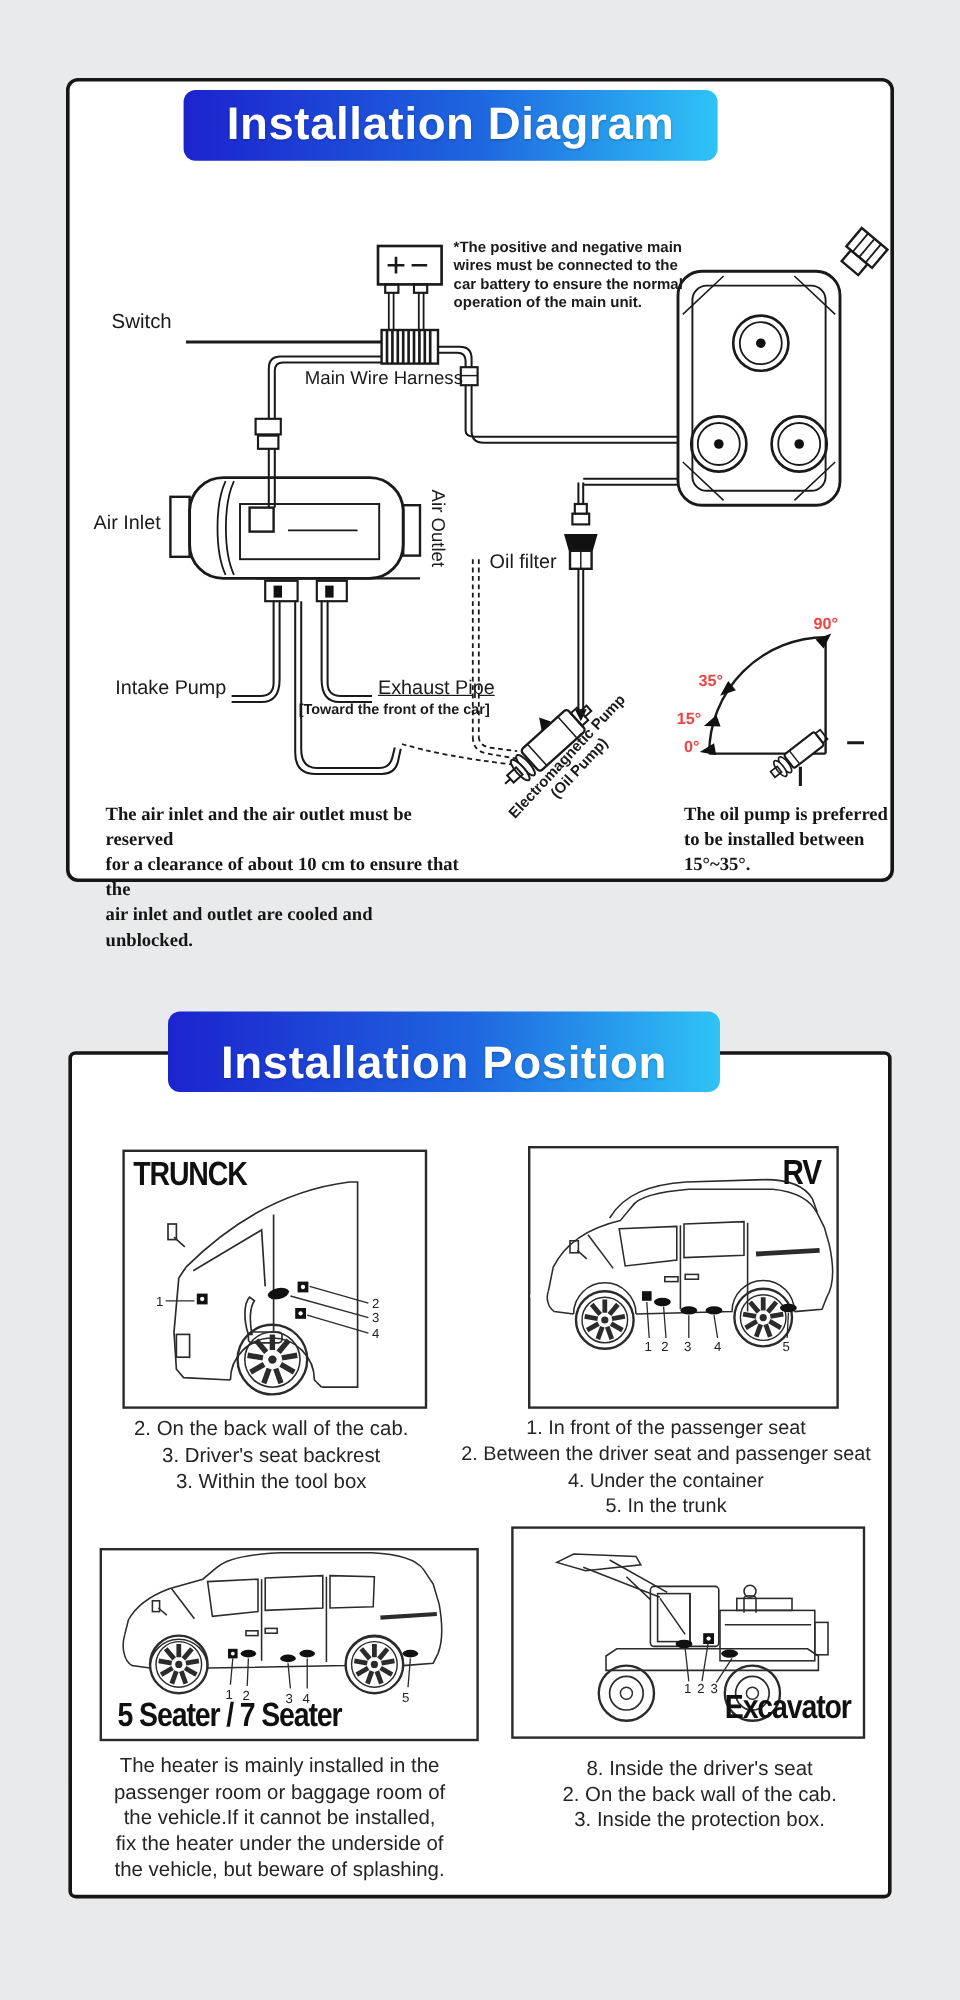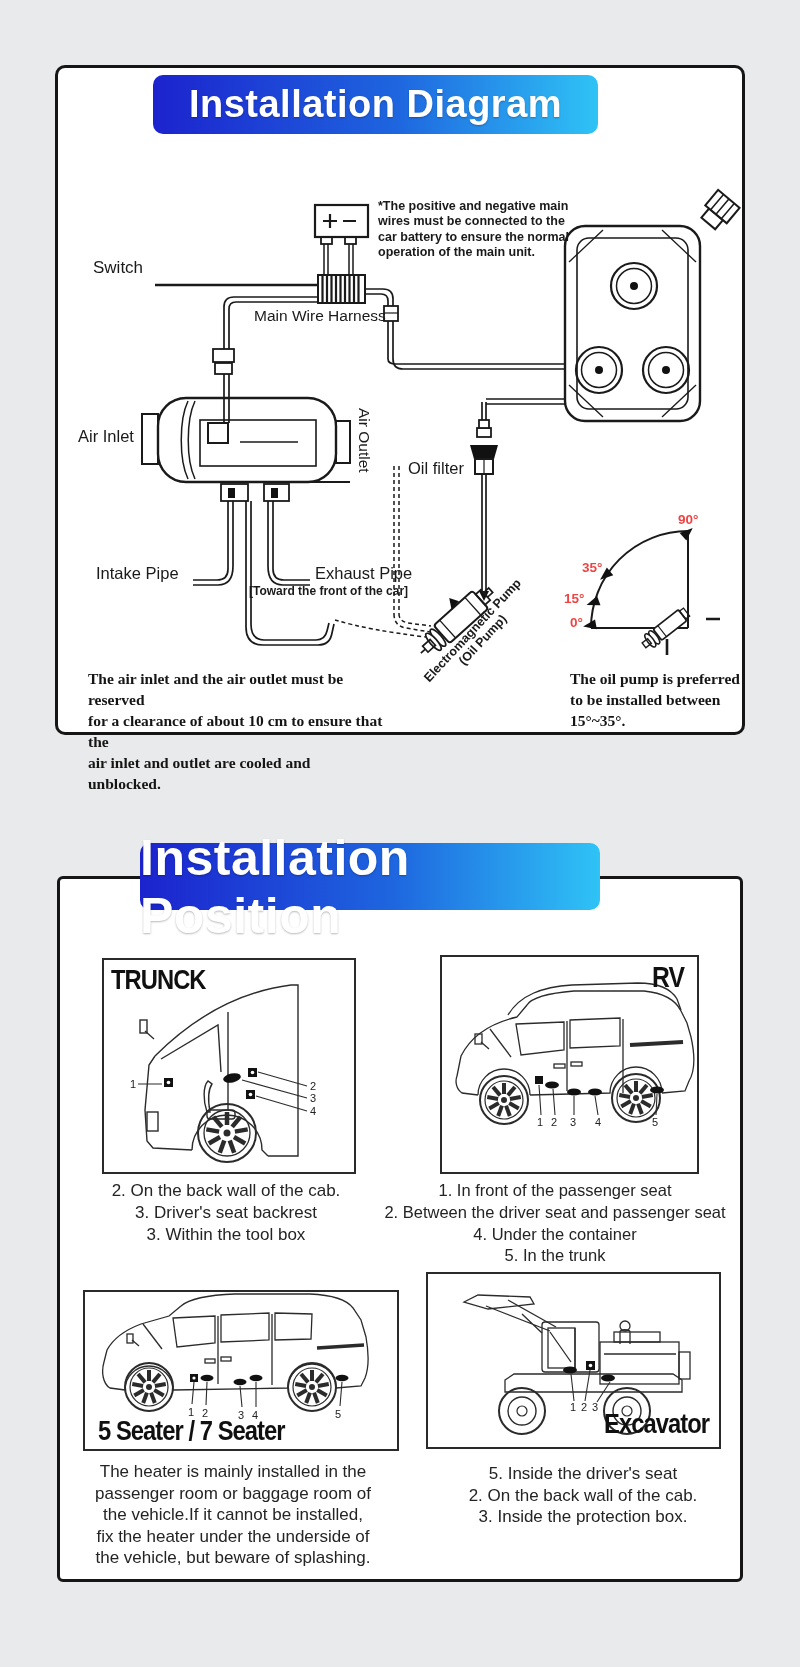--- a/index.html
+++ b/index.html
@@ -171,43 +171,43 @@
 
     <div class="lbl pre" style="left:320px;top:131px;width:192px;font-size:12.5px;line-height:15.3px;font-weight:600;">*The positive and negative main
 wires must be connected to the
 car battery to ensure the normal
 operation of the main unit.</div>
     <div class="lbl" style="left:35px;top:190px;font-size:17px;">Switch</div>
     <div class="lbl" style="left:196px;top:239px;font-size:15.5px;">Main Wire Harness</div>
     <div class="lbl" style="left:20px;top:359px;font-size:16.5px;">Air Inlet</div>
     <div class="lbl" style="left:315px;top:340px;font-size:15.5px;transform:rotate(90deg);transform-origin:0 0;">Air Outlet</div>
     <div class="lbl" style="left:350px;top:391px;font-size:16.5px;">Oil filter</div>
-    <div class="lbl" style="left:38px;top:496px;font-size:16.5px;">Intake Pipe</div>
-    <div class="lbl" style="left:257px;top:496px;font-size:16.5px;">Exhaust Pipe</div>
+    <div class="lbl" style="left:38px;top:496px;font-size:16.5px;">Intake Pump</div>
+    <div class="lbl" style="left:257px;top:496px;font-size:16.5px;text-decoration:underline;">Exhaust Pipe</div>
     <div class="lbl" style="left:191px;top:516px;width:148px;font-size:12px;font-weight:600;text-align:center;">[Toward the front of the car]</div>
     <div class="lbl" style="left:340px;top:554px;width:160px;font-size:12.5px;font-weight:600;line-height:13.5px;text-align:center;transform:rotate(-47deg);">
       <div>Electromagnetic Pump</div>
       <div>(Oil Pump)</div>
     </div>
     <div class="ang" style="left:620px;top:444px;">90°</div>
     <div class="ang" style="left:524px;top:492px;">35°</div>
     <div class="ang" style="left:506px;top:523px;">15°</div>
     <div class="ang" style="left:512px;top:547px;">0°</div>
     <div class="ser" style="left:30px;top:600px;width:296px;">The air inlet and the air outlet must be reserved
 for a clearance of about 10 cm to ensure that the
 air inlet and outlet are cooled and unblocked.</div>
     <div class="ser" style="left:512px;top:600px;width:175px;">The oil pump is preferred
 to be installed between
 15°~35°.</div>
   </div>
 
   <div class="card" style="left:57px;top:876px;width:680px;height:700px;border-radius:6px;"></div>
 
   <div class="banner" style="left: 140px; top: 843px; width: 460px; height: 67px; background: linear-gradient(90deg, rgb(28, 35, 206) 0%, rgb(30, 102, 223) 55%, rgb(47, 195, 246) 100%);">
-    <span style="font-size:50px;margin-top:20px;">Installation Position</span>
+    <span style="font-size:38px;margin-top:20px;">Installation Position</span>
   </div>
 
   <div class="panel" style="left:102px;top:958px;width:250px;height:212px;">
     <svg width="250" height="212" viewBox="0 0 250 212">
       <g stroke="#2b2b2b" fill="none" stroke-width="1.4">
         <path d="M51,96C95,52 140,31 187,25L194,25V196H164"></path>
         <path d="M51,96L45,105L41,150L43,181L49,188L88,190"></path>
         <path d="M88,190A35,35 0 0 1 158,190L164,196"></path>
         <path d="M57,99L114,65L117,112"></path>
         <path d="M124,52V150"></path>
@@ -518,18 +518,18 @@
     </svg>
   </div>
   <div class="ttl" style="left:553px;top:1407px;width:156px;font-size:25px;text-align:right;transform-origin:right top;">Excavator</div>
 
   <div class="lst pre" style="left:72px;top:1461px;width:322px;line-height:21.5px;">The heater is mainly installed in the
 passenger room or baggage room of
 the vehicle.If it cannot be installed,
 fix the heater under the underside of
 the vehicle, but beware of splashing.</div>
   <div class="lst" style="left:418px;top:1463px;width:330px;line-height:21.5px;">
-    <div>5. Inside the driver's seat</div>
+    <div>8. Inside the driver's seat</div>
     <div>2. On the back wall of the cab.</div>
     <div>3. Inside the protection box.</div>
   </div>
 
 </div>
 
 </body></html>

